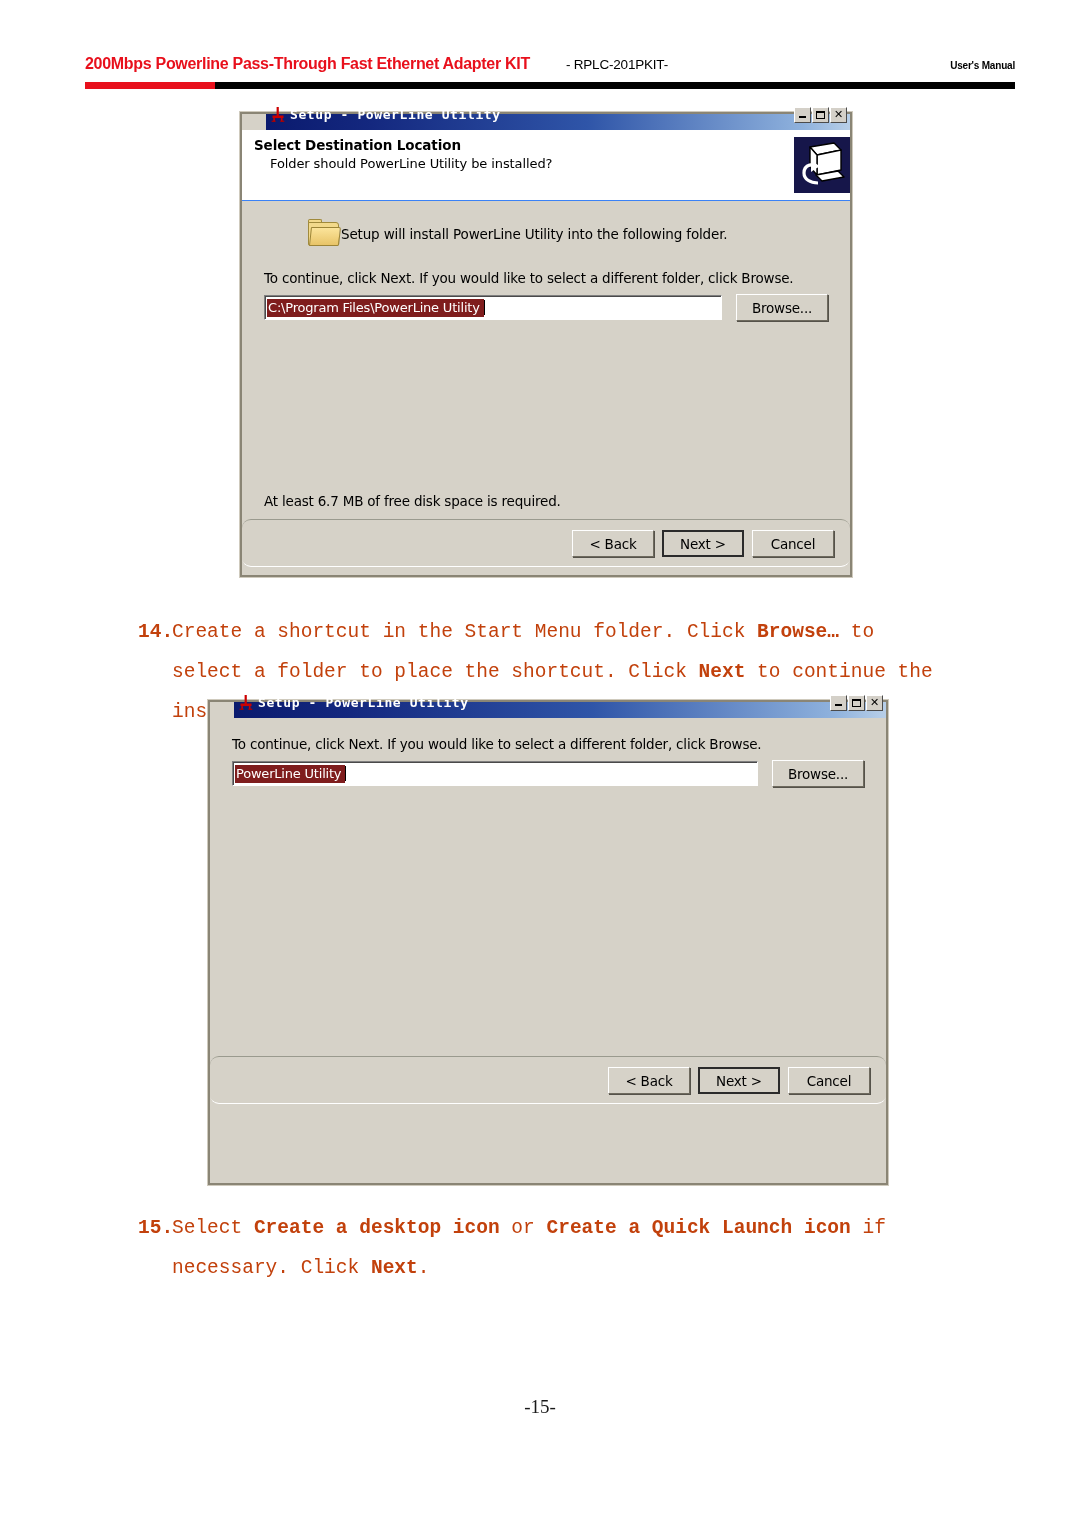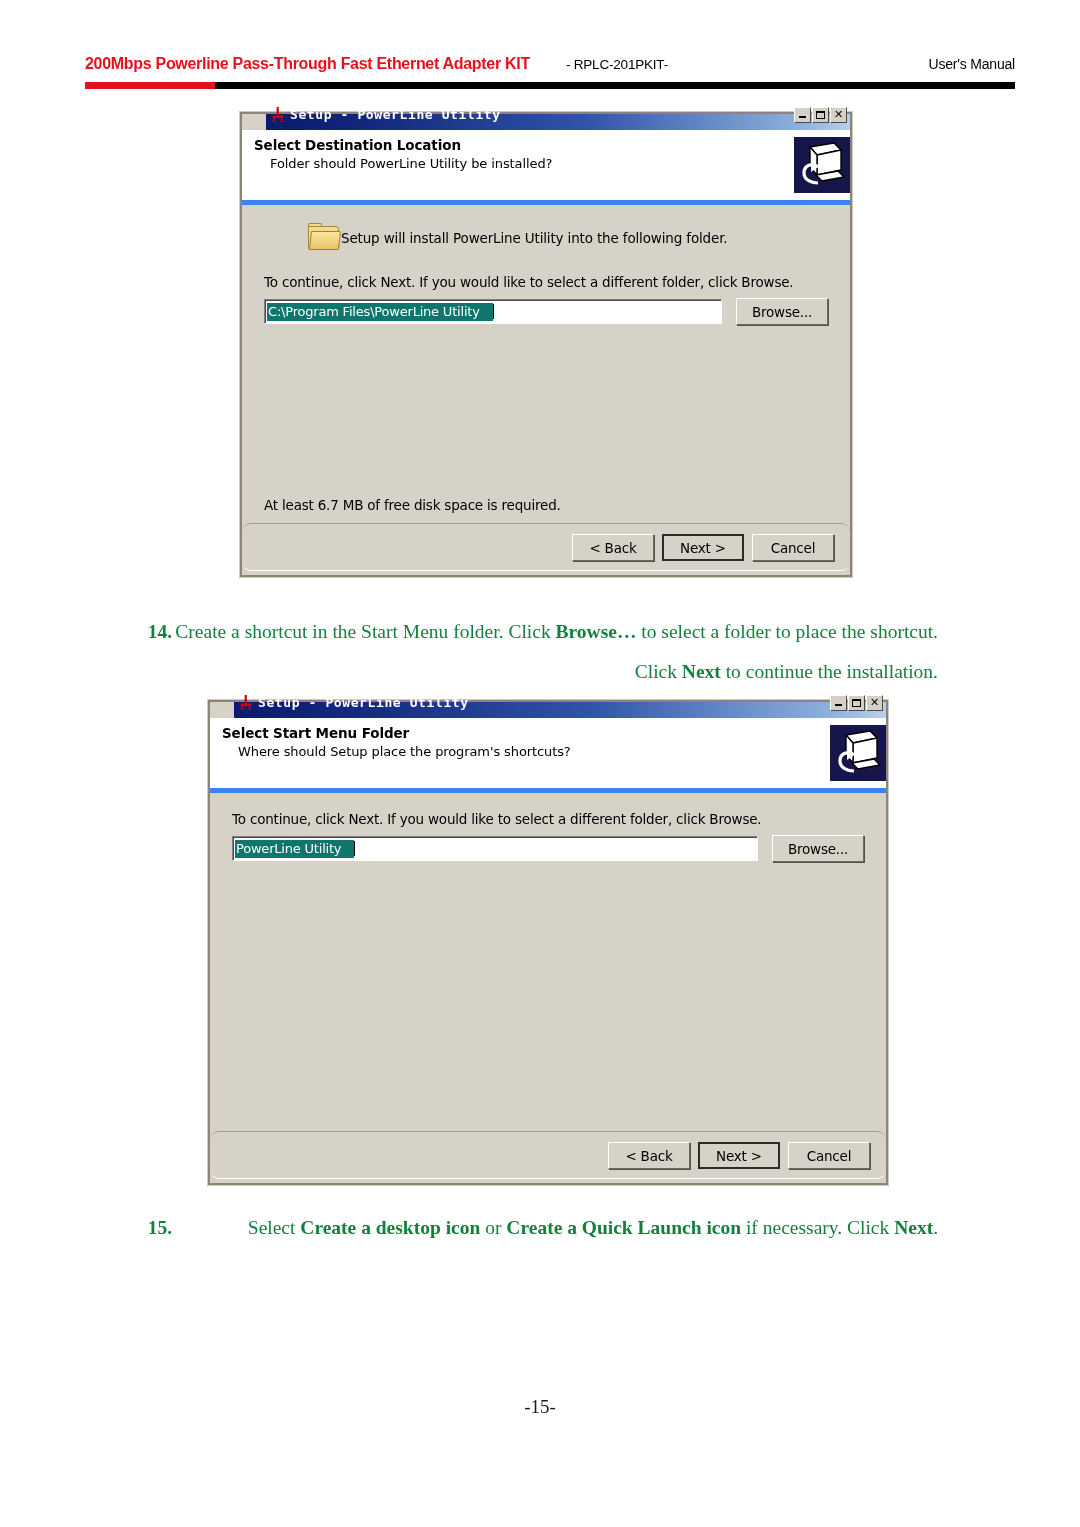--- a/index.html
+++ b/index.html
@@ -35,22 +35,22 @@
   }
   .hdr-model {
     color: #000;
     font-size: 13.5px;
     white-space: nowrap;
     margin-left: 36px;
     letter-spacing: -0.2px;
   }
   .hdr-manual {
     color: #000;
-    font-weight: normal;
-    font-size: 14px;
+    font-weight: bold;
+    font-size: 10px;
     white-space: nowrap;
     margin-left: auto;
     letter-spacing: -0.2px;
   }
   .hdr-rule {
     display: flex;
     width: 930px;
     height: 7px;
     margin-top: 5px;
   }
@@ -105,21 +105,21 @@
   .tb-btn .min-g { width: 7px; height: 2px; background: #000; margin-top: 5px; }
   .tb-btn .max-g { width: 9px; height: 8px; border: 1px solid #000; border-top-width: 2px; }
   .tb-btn .cls-g {
     font-size: 11px; font-weight: bold; color: #000; line-height: 1;
     font-family: "DejaVu Sans", sans-serif;
   }
 
   
   .dlg-head {
     background: #ffffff;
-    border-bottom: 5px solid #3b82f6;
+    border-bottom: 1px solid #3b82f6;
     display: flex;
     position: relative;
     padding: 7px 0 7px 12px;
   }
   .dlg-head-text { flex: 1; }
   .dlg-head h2 {
     margin: 0 0 3px 0;
     font-size: 13.5px;
     font-weight: bold;
     color: #000;
@@ -169,24 +169,24 @@
     height: 25px;
     background: #ffffff;
     border: 1px solid;
     border-color: #7f7f7f #ffffff #ffffff #7f7f7f;
     box-shadow: inset 1px 1px 0 #4a4a4a;
     display: flex;
     align-items: center;
     padding: 0 2px;
   }
   .txtfield .sel {
-    background: #0f766e;
+    background: #7f1d1d;
     color: #ffffff;
     font-size: 13px;
-    padding: 1px 13px 2px 1px;
+    padding: 1px 4px 2px 1px;
     letter-spacing: -0.2px;
     white-space: nowrap;
   }
   .txtfield .caret { width: 1px; height: 15px; background: #000; }
   .btn {
     min-width: 92px;
     height: 27px;
     background: #d6d2c8;
     border: 1px solid;
     border-color: #ffffff #6e6a5e #6e6a5e #ffffff;
@@ -219,25 +219,24 @@
     padding: 10px 16px 10px 0;
     border-radius: 9px;
   }
   .dlg-footer .btn { min-width: 82px; }
 
   
   .step {
     position: absolute;
     left: 138px;
     width: 800px;
-    font-family: Liberation Serif, serif;
+    font-family: Liberation Mono, monospace;
     font-size: 19.5px;
-    color: #15803d;
+    color: #c2410c;
     line-height: 40px;
-    text-align: right;
   }
   .step .num {
     font-weight: bold;
     float: left;
     width: 34px;
   }
   .step .txt { display: block; margin-left: 34px; }
   .step b { font-weight: bold; }
 
   .pagenum {
@@ -406,39 +405,20 @@
         </span>
       <span class="tb-btn">
           <span class="max-g"></span>
         </span>
       <span class="tb-btn">
           <span class="cls-g">✕</span>
         </span>
     </span>
   </div>
 
-  <div class="dlg-head">
-    <div class="dlg-head-text">
-      <h2>Select Start Menu Folder</h2>
-      <p>Where should Setup place the program's shortcuts?</p>
-    </div>
-    <div class="head-icon">
-      <svg viewBox="0 0 56 56" width="56" height="56">
-        <g fill="#ffffff" stroke="#000000" stroke-width="1.4" stroke-linejoin="round">
-          <path d="M16 10 L40 6 L47 13 L23 18 Z"></path>
-          <path d="M23 18 L47 13 L47 33 L23 38 Z"></path>
-          <path d="M16 10 L23 18 L23 38 L16 30 Z"></path>
-          <path d="M22 38 L44 34 L50 40 L28 44 Z"></path>
-        </g>
-        <path d="M10 36 C10 27, 20 26, 24 30" fill="none" stroke="#ffffff" stroke-width="3.2"></path>
-        <path d="M24 30 L17 25 L17 35 Z" fill="#ffffff"></path>
-        <path d="M10 36 C10 42, 16 46, 24 46" fill="none" stroke="#ffffff" stroke-width="3.2"></path>
-      </svg>
-    </div>
-  </div>
 
   <div class="dlg-body" style="height:338px;">
     <p class="body-note">To continue, click Next. If you would like to select a different folder, click Browse.</p>
     <div class="input-row">
       <div class="txtfield">
         <span class="sel">PowerLine Utility</span>
         <span class="caret"></span>
       </div>
       <div class="btn">Browse...</div>
     </div>

